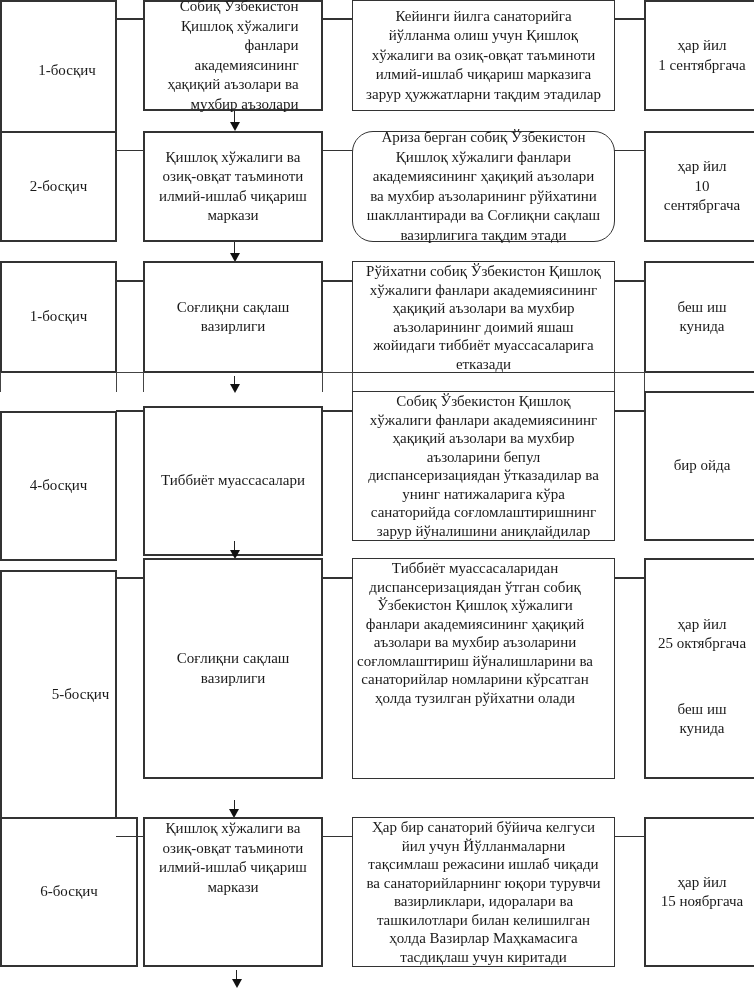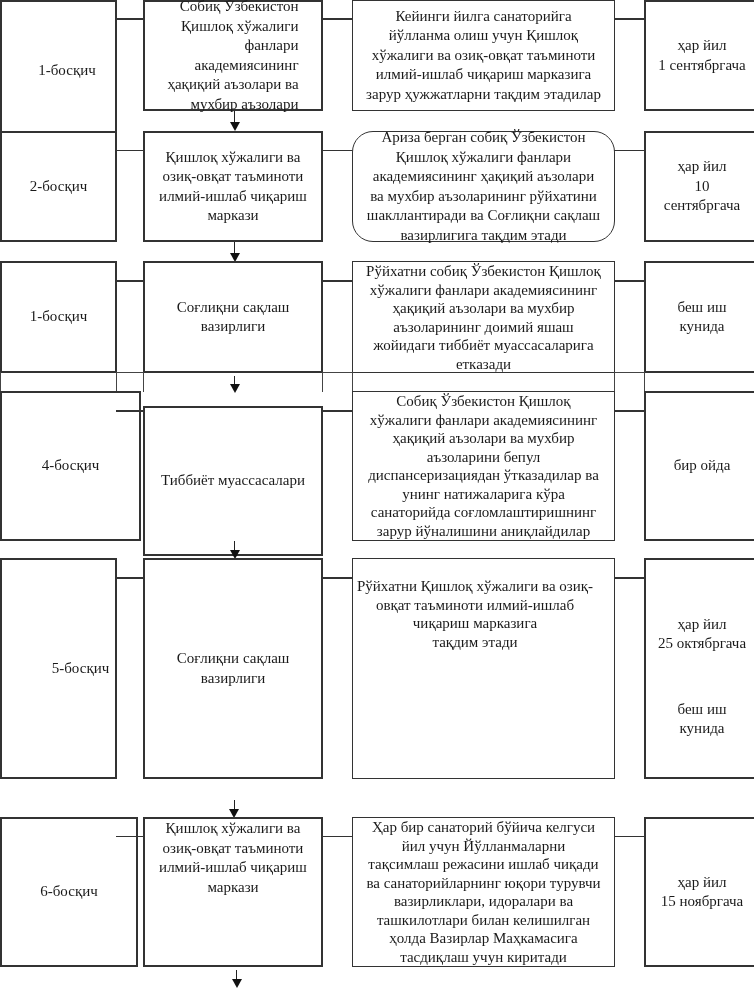--- a/index.html
+++ b/index.html
@@ -109,21 +109,21 @@
 <div class="vline" style="left:0;top:372px;height:20px;border-left:1px solid #444;"></div>
 <div class="vline" style="left:116px;top:372px;height:20px;border-left:1px solid #444;"></div>
 <div class="vline" style="left:143px;top:372px;height:20px;border-left:1px solid #444;"></div>
 <div class="vline" style="left:322px;top:372px;height:20px;border-left:1px solid #444;"></div>
 <div class="vline" style="left:352px;top:372px;height:20px;border-left:1px solid #444;"></div>
 <div class="vline" style="left:614px;top:372px;height:20px;border-left:1px solid #444;"></div>
 <div class="vline" style="left:644px;top:372px;height:20px;border-left:1px solid #444;"></div>
 <div class="vline" style="left:234px;top:376px;height:10px;"></div>
 <div class="arrowhead" style="left:230px;top:384px;"></div>
 
-<div class="box" style="left:0;top:391px;width:141px;height:150px;">
+<div class="box" style="left:0;top:411px;width:117px;height:150px;">
   <span class="txt">4-босқич</span>
 </div>
 <div class="hline" style="left:116px;top:410px;width:28px;"></div>
 <div class="box" style="left:143px;top:406px;width:180px;height:150px;">
   <span class="txt">Тиббиёт муассасалари</span>
 </div>
 <div class="hline" style="left:322px;top:410px;width:31px;"></div>
 <div class="box thin top" style="left:352px;top:391px;width:263px;height:150px;line-height:18.5px;">
   <span class="txt">Собиқ Ўзбекистон Қишлоқ
 хўжалиги фанлари академиясининг
@@ -134,34 +134,38 @@
 санаторийда соғломлаштиришнинг
 зарур йўналишини аниқлайдилар</span>
 </div>
 <div class="hline" style="left:614px;top:410px;width:31px;"></div>
 <div class="box" style="left:644px;top:391px;width:116px;height:150px;">
   <span class="txt">бир ойда</span>
 </div>
 <div class="vline" style="left:234px;top:541px;height:10px;"></div>
 <div class="arrowhead" style="left:230px;top:550px;"></div>
 
-<div class="box" style="left:0;top:558px;width:117px;height:221px;padding-left:48px;">
+<div class="box" style="left:0;top:570px;width:117px;height:250px;padding-left:48px;">
   <span class="txt">5-босқич</span>
 </div>
 <div class="hline" style="left:116px;top:577px;width:28px;"></div>
 <div class="box" style="left:143px;top:558px;width:180px;height:221px;">
   <span class="txt">Соғлиқни сақлаш
 вазирлиги</span>
 </div>
 <div class="hline" style="left:322px;top:577px;width:31px;"></div>
 <div class="box thin top" style="left:352px;top:558px;width:263px;height:221px;line-height:18.5px;flex-direction:column;justify-content:flex-start;">
-  <span class="txt" style="margin-top:18px;">Рўйхатни Қишлоқ хўжалиги ва озиқ-
-овқат таъминоти илмий-ишлаб
-чиқариш марказига
-тақдим этади</span>
+  <span class="txt">Тиббиёт муассасаларидан
+диспансеризациядан ўтган собиқ
+Ўзбекистон Қишлоқ хўжалиги
+фанлари академиясининг ҳақиқий
+аъзолари ва мухбир аъзоларини
+соғломлаштириш йўналишларини ва
+санаторийлар номларини кўрсатган
+ҳолда тузилган рўйхатни олади</span>
 </div>
 <div class="hline" style="left:614px;top:577px;width:31px;"></div>
 <div class="box" style="left:644px;top:558px;width:116px;height:221px;">
   <div class="dl-inner" style="margin-top:16px;">
     <span class="txt">ҳар йил
 25 октябргача</span>
     <div class="dl-gap"></div>
     <span class="txt">беш иш
 кунида</span>
   </div>

